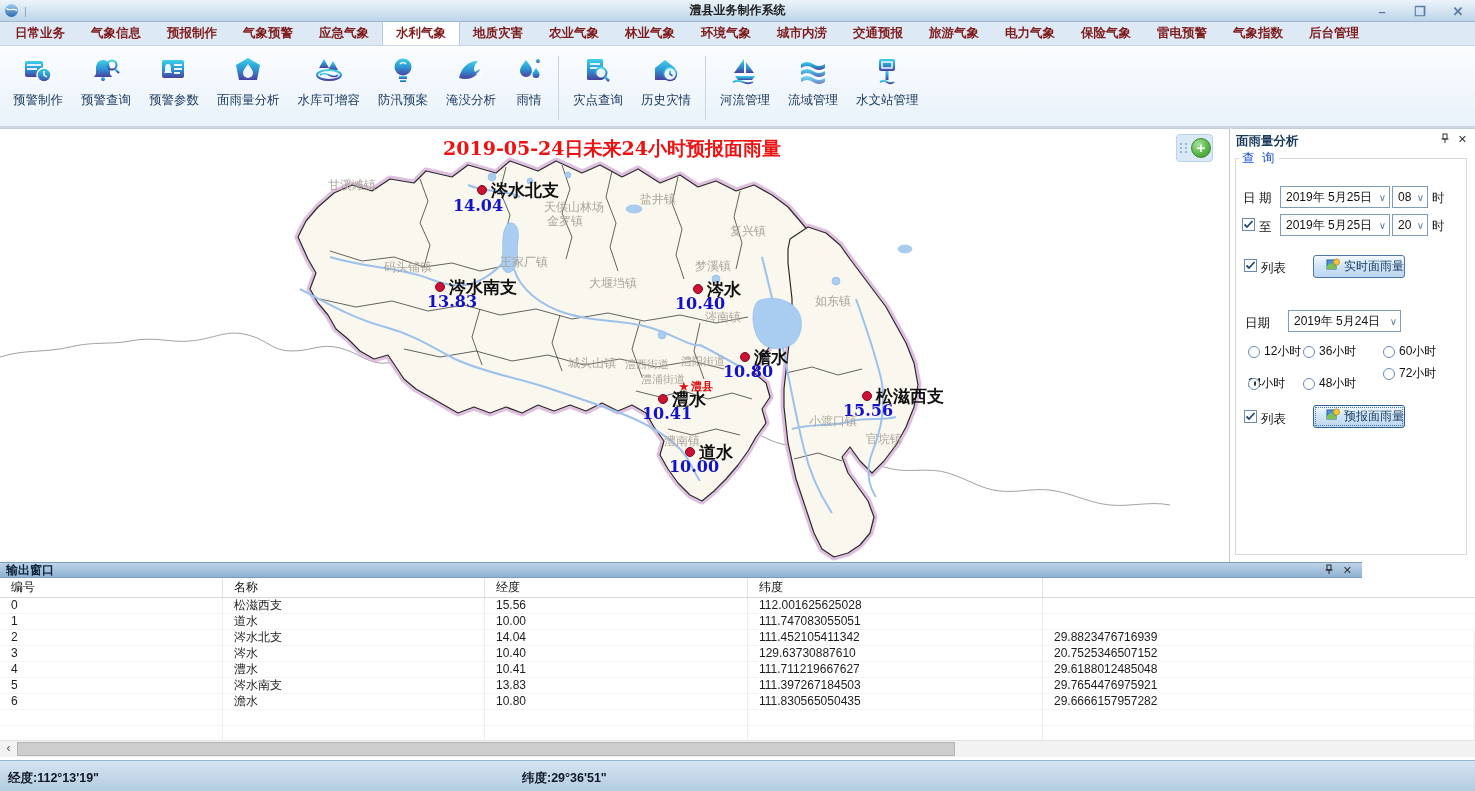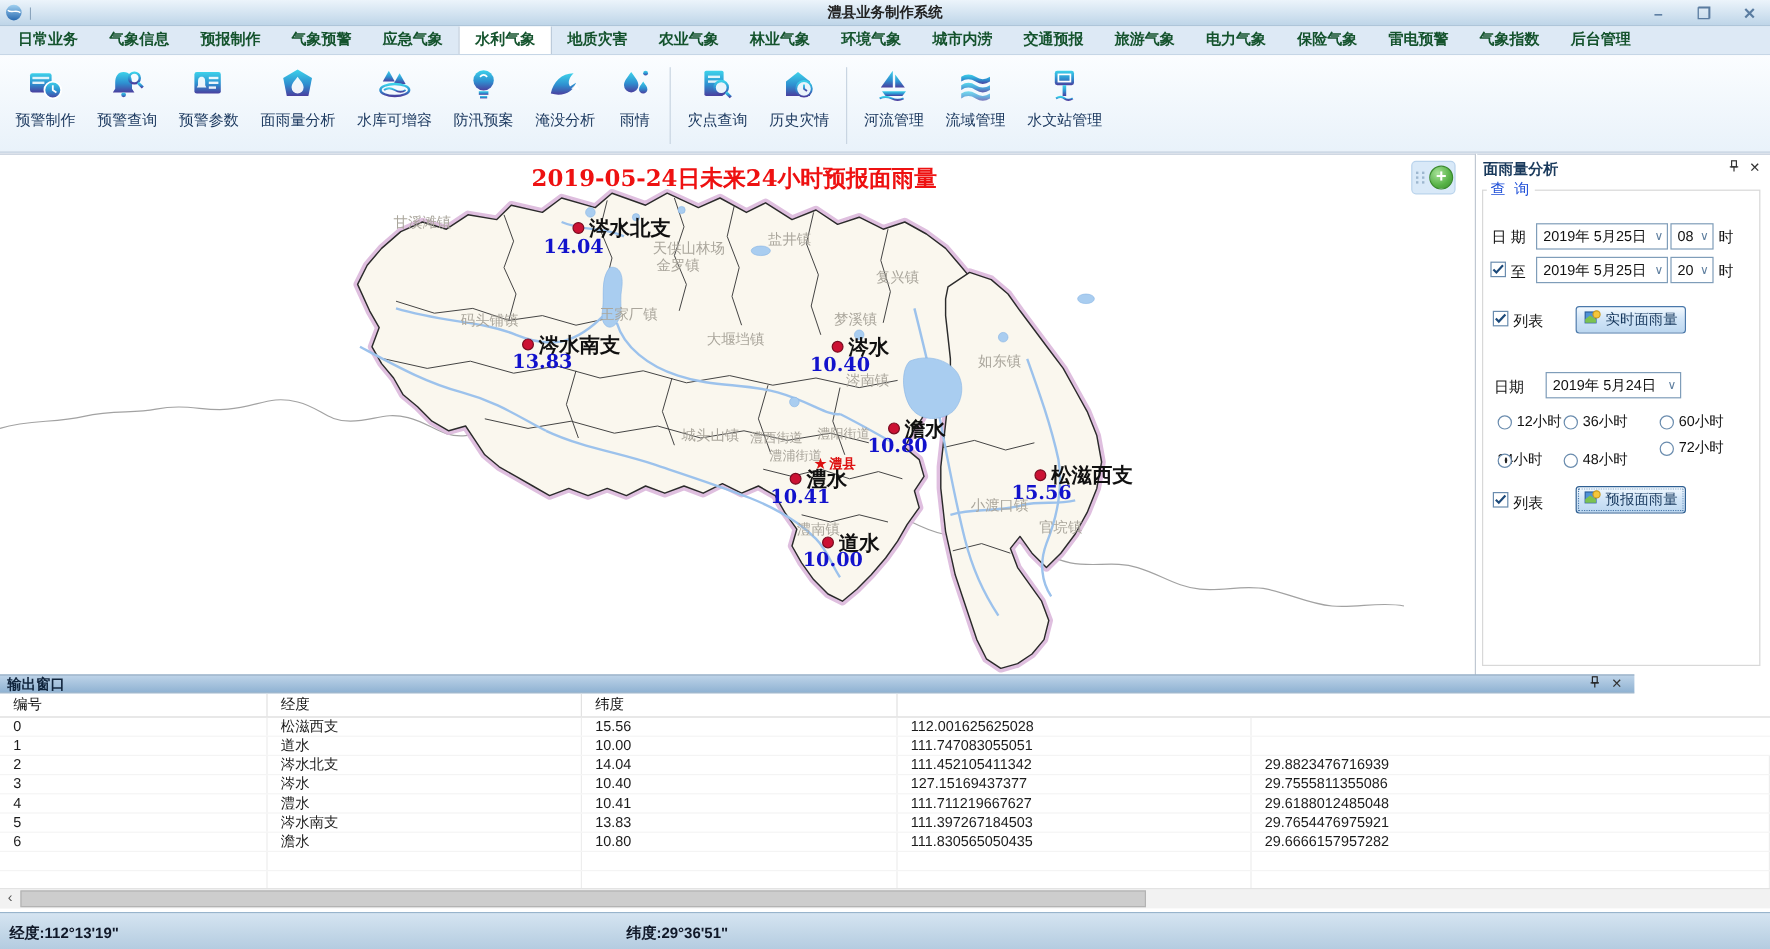--- a/index.html
+++ b/index.html
@@ -14,21 +14,21 @@
   .titlebar .tsep { color:#8aa4bc; margin-left:5px; font-size:11px; }
   .titlebar .title { position:absolute; left:0; right:0; text-align:center;
     font-size:12px; font-weight:bold; color:#222; }
   .win-btns { position:absolute; right:6px; top:0; height:22px; display:flex; align-items:center; gap:16px; }
   .win-btn { width:22px; text-align:center; color:#5a7ca0; font-size:13px; font-weight:bold; cursor:default; }
 
   
   .menubar { position:absolute; top:22px; left:0; width:1475px; height:24px;
     background:#dde9f5; border-bottom:1px solid #c6d6e6; display:flex; align-items:stretch; padding-left:2px; }
   .menu-tab { padding:4px 13px; display:flex; align-items:center; font-size:12.5px; font-weight:bold;
-    color:#14532d; cursor:default; }
+    color:#7f1d1d; cursor:default; }
   .menu-tab.selected { background:#fff; border-left:1px solid #bccbdb; border-right:1px solid #bccbdb; }
 
   
   .toolbar { position:absolute; top:46px; left:0; width:1475px; height:82px;
     background:linear-gradient(#fbfdff,#e9f2fa); border-bottom:2px solid #cdd9e6;
     display:flex; align-items:flex-start; padding:8px 0 0 4px; }
   .tool-item { display:flex; flex-direction:column; align-items:center; padding:0 9px; cursor:default; }
   .tool-item .ticon { height:34px; display:flex; align-items:center; }
   .tool-item .tlabel { margin-top:4px; font-size:12.5px; color:#1d3a60; white-space:nowrap; }
   .tool-sep { width:1px; background:#c9d5e2; height:64px; margin:2px 5px 0 5px; }
@@ -64,21 +64,21 @@
   .sel .sel-arrow { color:#5f7f9f; font-size:10px; margin-left:2px; }
   .chk { position:absolute; width:13px; height:13px; border:1px solid #6a8cae; background:#fff;
     display:flex; align-items:center; justify-content:center; cursor:default; }
   .radio-item { position:absolute; display:flex; align-items:center; gap:4px; cursor:default; }
   .radio-circle { width:12px; height:12px; border:1px solid #6a8cae; border-radius:50%; background:#fff;
     display:flex; align-items:center; justify-content:center; }
   .radio-circle.sel::after { content:""; width:5px; height:5px; background:#222; border-radius:50%; }
   .radio-label { font-size:12px; color:#111; }
   .pbtn { position:absolute; width:92px; height:23px; border:1px solid #4a78aa; border-radius:3px;
     background:linear-gradient(#f4faff,#d2e5f7 45%,#bcd7f0); display:flex; align-items:center;
-    justify-content:center; gap:4px; font-size:12px; color:#16375c;
+    justify-content:flex-end; gap:4px; font-size:12px; color:#16375c;
     font-family:"Liberation Sans",sans-serif; cursor:default; }
   .pbtn.focused { outline:1px dotted #4a78aa; outline-offset:-3px; border-color:#2f5f92; }
 
   
   .output-header { position:absolute; top:562px; left:0; width:1362px; height:16px;
     background:linear-gradient(#bdd3e8,#8fb2d2); border-top:1px solid #7d9cba; border-bottom:1px solid #7d9cba;
     display:flex; align-items:center; }
   .output-title { margin-left:6px; font-size:12px; font-weight:bold; color:#10243c; }
   .output-icons { margin-left:auto; margin-right:10px; display:flex; gap:9px; align-items:center; }
   .output-table { position:absolute; top:578px; left:0; width:1475px; height:162px; background:#fff; overflow:hidden; }
@@ -561,20 +561,21 @@
           <line x1="1.5" y1="6" x2="8.5" y2="6" stroke="#222"></line>
           <line x1="5" y1="6" x2="5" y2="10" stroke="#222"></line>
         </svg>
     </span>
     <span class="x-icon">✕</span>
   </span>
 </div>
 <div class="output-table" id="output-table">
     <div class="trow hdr">
       <div>编号</div>
+      <div>名称</div>
       <div>经度</div>
       <div>纬度</div>
     </div>
     <div class="trow data">
       <div>0</div>
       <div>松滋西支</div>
       <div>15.56</div>
       <div>112.001625625028</div>
     </div>
     <div class="trow data">
@@ -587,22 +588,22 @@
       <div>2</div>
       <div>涔水北支</div>
       <div>14.04</div>
       <div>111.452105411342</div>
       <div>29.8823476716939</div>
     </div>
     <div class="trow data">
       <div>3</div>
       <div>涔水</div>
       <div>10.40</div>
-      <div>127.15169437377</div>
-      <div>29.7555811355086</div>
+      <div>129.63730887610</div>
+      <div>20.7525346507152</div>
     </div>
     <div class="trow data">
       <div>4</div>
       <div>澧水</div>
       <div>10.41</div>
       <div>111.711219667627</div>
       <div>29.6188012485048</div>
     </div>
     <div class="trow data">
       <div>5</div>

